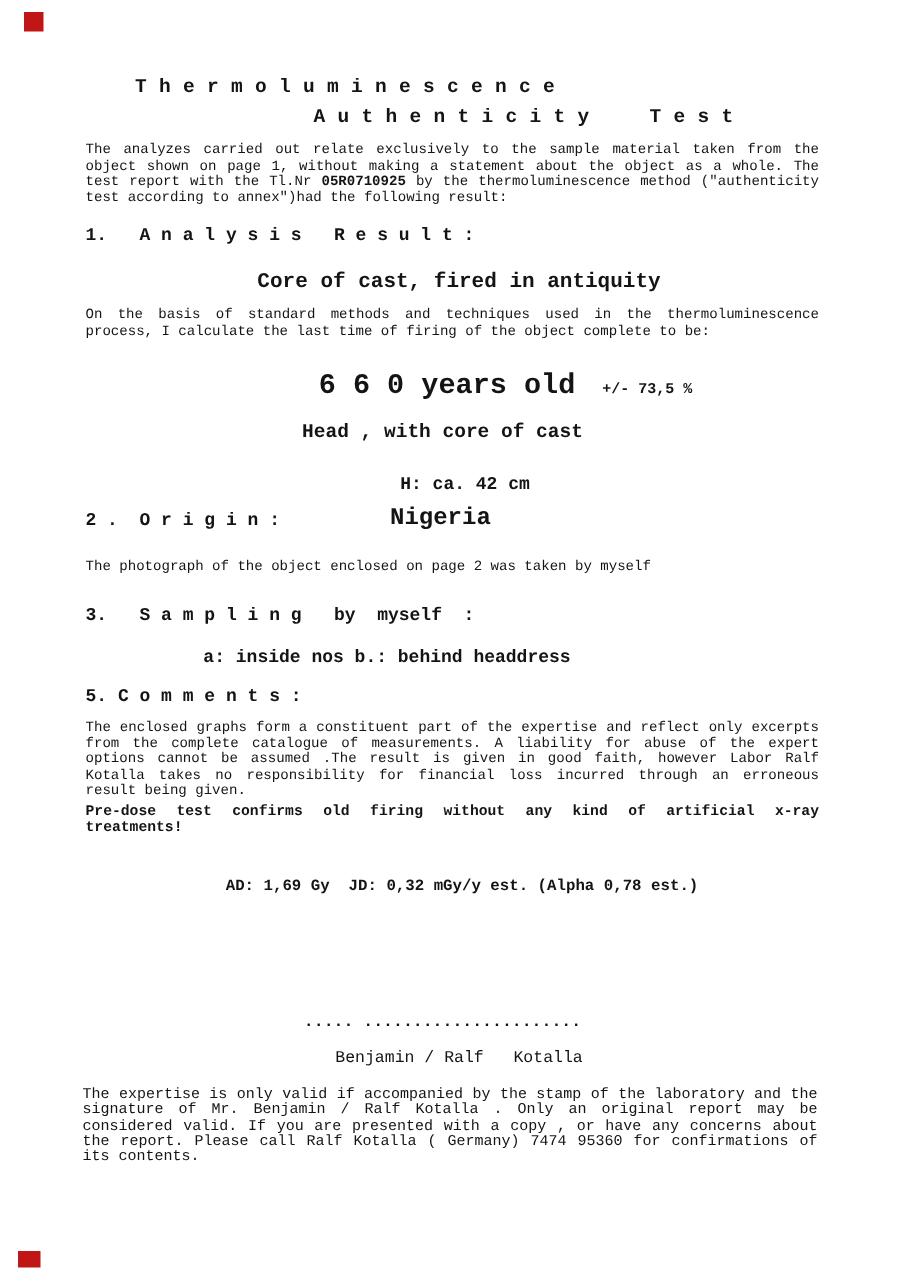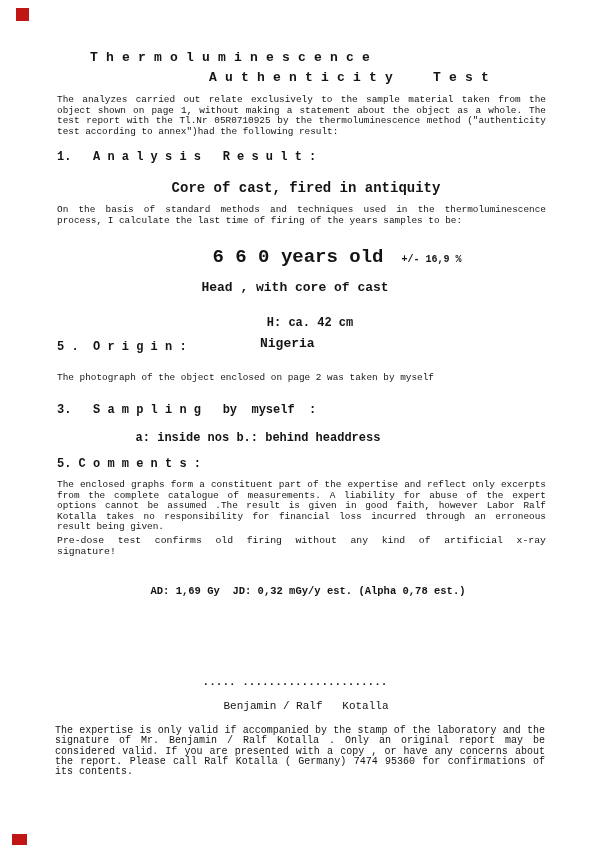--- a/index.html
+++ b/index.html
@@ -2,35 +2,35 @@
 <html><head>
 <meta charset="utf-8">
 <style>
   html,body{margin:0;padding:0;background:#ffffff;}
   .page{
     position:relative;width:584px;height:849px;background:#ffffff;
     font-family:"Liberation Mono","DejaVu Sans Mono",monospace;
     color:#141414;overflow:hidden;
   }
   .abs{position:absolute;}
-  .b{font-weight:normal;}
+  .b{font-weight:bold;}
   .title-line{font-weight:bold;font-size:13px;white-space:pre;letter-spacing:.2px;}
   .heading{font-weight:bold;font-size:12px;white-space:pre;}
   .para{font-size:9.4px;line-height:10.6px;text-align:justify;text-justify:inter-word;width:489px;}
   .center{width:600px;text-align:center;white-space:pre;}
   .big-result{font-weight:bold;font-size:14px;}
   .age-line{font-weight:bold;}
   .age-value{font-size:19px;font-weight:bold;margin-top:26px;}
   .age-tol{font-size:10px;font-weight:bold;margin-left:18px;}
   .object-line{font-weight:bold;font-size:13px;}
   .height-line{font-weight:bold;font-size:12px;}
-  .origin-value{font-weight:bold;font-size:13px;white-space:pre;}
+  .origin-value{font-weight:bold;font-size:16px;white-space:pre;}
   .note{font-size:9.4px;white-space:pre;}
   .sampling-value{font-weight:bold;font-size:12px;}
-  .predose{font-weight:normal;font-size:9.8px;line-height:10.8px;width:489px;}
+  .predose{font-weight:bold;font-size:9.8px;line-height:10.8px;width:489px;}
   .jline{white-space:nowrap;text-align:justify;text-align-last:justify;}
   .dose-line{font-weight:bold;font-size:10.5px;}
   .dots-line{font-weight:bold;font-size:11px;}
   .name-line{font-size:11px;}
   .footer{font-size:10px;line-height:10.3px;text-align:justify;text-justify:inter-word;width:490px;}
   .marker{position:absolute;background:#c01616;}
 </style>
 </head>
 <body>
 
@@ -40,44 +40,44 @@
 
   <div class="abs title-line" style="left:90px;top:50px;">T h e r m o l u m i n e s c e n c e</div>
   <div class="abs title-line" style="left:173px;top:70px;margin-left:36px;">A u t h e n t i c i t y     T e s t</div>
 
   <div class="abs para" style="left:57px;top:95px;"><span>The analyzes carried out relate exclusively to the sample material taken from the object shown on page 1, without making a statement about the object as a whole. The test report with the Tl.Nr </span><span class="b">05R0710925</span><span> by the thermoluminescence method ("authenticity test according to annex")had the following result:</span></div>
 
   <div class="abs heading" style="left:57px;top:150px;">1.   A n a l y s i s   R e s u l t :</div>
 
   <div class="abs center big-result" style="left:6px;top:180px;">Core of cast, fired in antiquity</div>
 
-  <div class="abs para" style="left:57px;top:205px;">On the basis of standard methods and techniques used in the thermoluminescence process, I calculate the last time of firing of the years samples to be:</div>
+  <div class="abs para" style="left:57px;top:205px;">On the basis of standard methods and techniques used in the thermoluminescence process, I calculate the last time of firing of the object complete to be:</div>
 
-  <div class="abs center age-line" style="left:37px;top:246px;"><span class="age-value">6 6 0 years old</span><span class="age-tol">+/- 16,9 %</span></div>
+  <div class="abs center age-line" style="left:37px;top:246px;"><span class="age-value">6 6 0 years old</span><span class="age-tol">+/- 73,5 %</span></div>
 
   <div class="abs center object-line" style="left:-5px;top:280px;">Head , with core of cast</div>
 
   <div class="abs center height-line" style="left:10px;top:316px;">H: ca. 42 cm</div>
 
-  <div class="abs heading" style="left:57px;top:340px;">5 .  O r i g i n :</div>
+  <div class="abs heading" style="left:57px;top:340px;">2 .  O r i g i n :</div>
   <div class="abs origin-value" style="left:260px;top:336px;">Nigeria</div>
 
   <div class="abs note" style="left:57px;top:372px;">The photograph of the object enclosed on page 2 was taken by myself</div>
 
   <div class="abs heading" style="left:57px;top:403px;">3.   S a m p l i n g   by  myself  :</div>
 
   <div class="abs center sampling-value" style="left:-42px;top:431px;">a: inside nos b.: behind headdress</div>
 
   <div class="abs heading" style="left:57px;top:457px;">5. C o m m e n t s :</div>
 
   <div class="abs para" style="left:57px;top:480px;">The enclosed graphs form a constituent part of the expertise and reflect only excerpts from the complete catalogue of measurements. A liability for abuse of the expert options cannot be assumed .The result is given in good faith, however Labor Ralf Kotalla takes no responsibility for financial loss incurred through an erroneous result being given.</div>
 
   <div class="abs predose" style="left:57px;top:536px;">
     <div class="jline">Pre-dose test confirms old firing without any kind of artificial x-ray</div>
-    <div>signature!</div>
+    <div>treatments!</div>
   </div>
 
   <div class="abs center dose-line" style="left:8px;top:585px;">AD: 1,69 Gy  JD: 0,32 mGy/y est. (Alpha 0,78 est.)</div>
 
   <div class="abs center dots-line" style="left:-5px;top:676px;">..... ......................</div>
 
   <div class="abs center name-line" style="left:6px;top:700px;">Benjamin / Ralf   Kotalla</div>
 
   <div class="abs footer" style="left:55px;top:726px;">The expertise is only valid if accompanied by the stamp of the laboratory and the signature of Mr. Benjamin / Ralf Kotalla . Only an original report may be considered valid. If you are presented with a copy , or have any concerns about the report. Please call Ralf Kotalla ( Germany) 7474 95360 for confirmations of its contents.</div>
 

